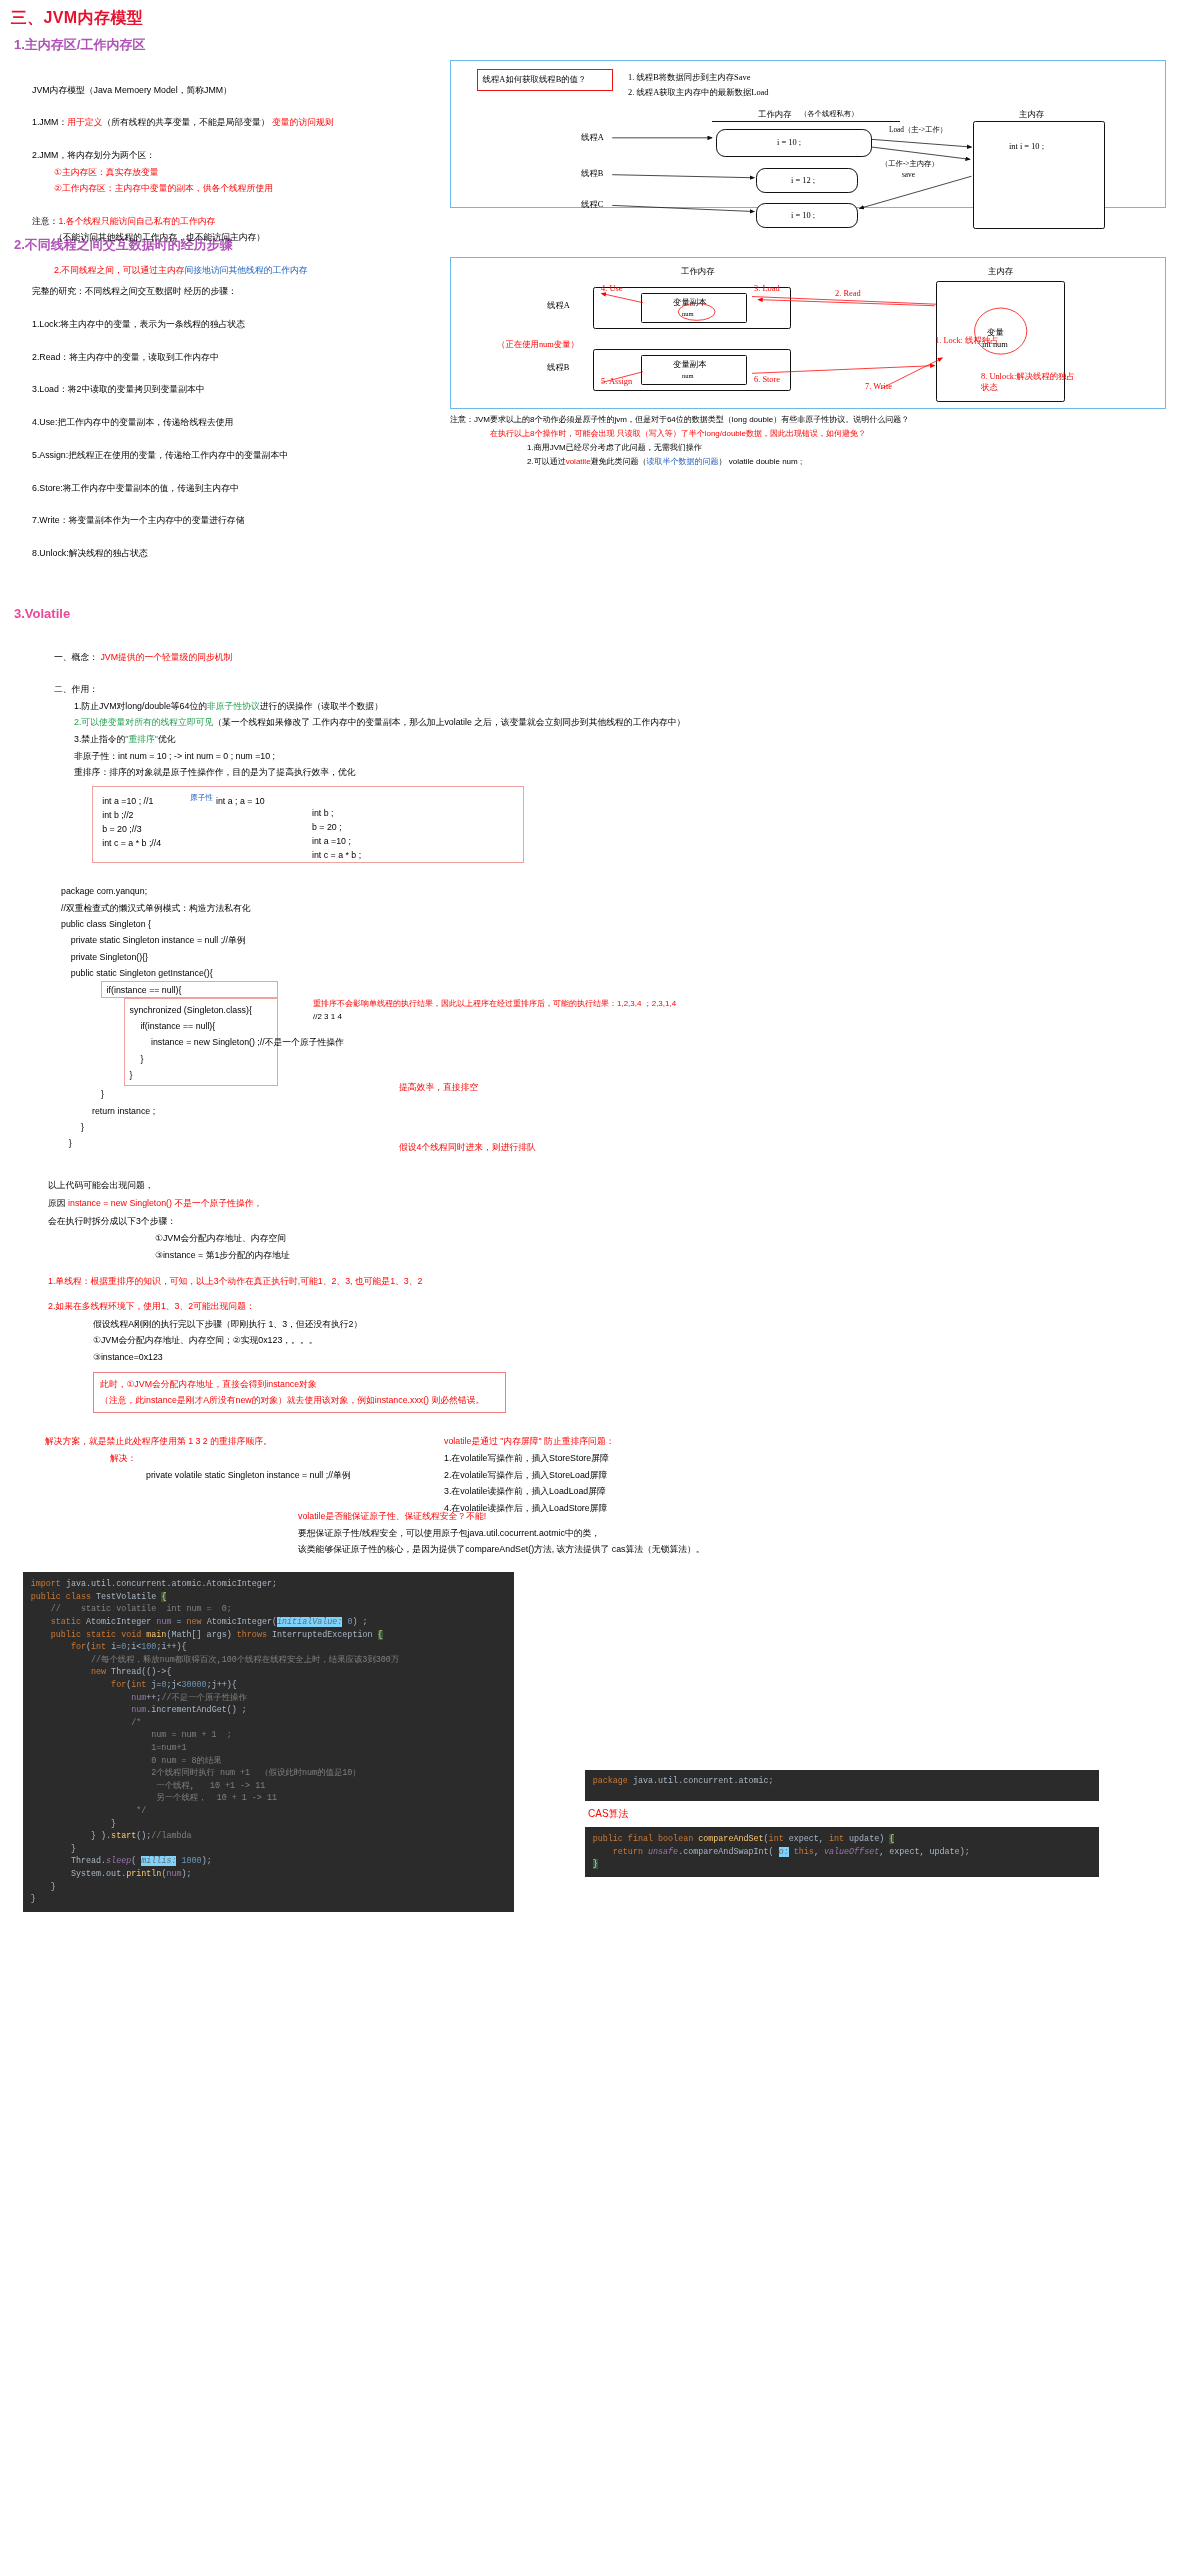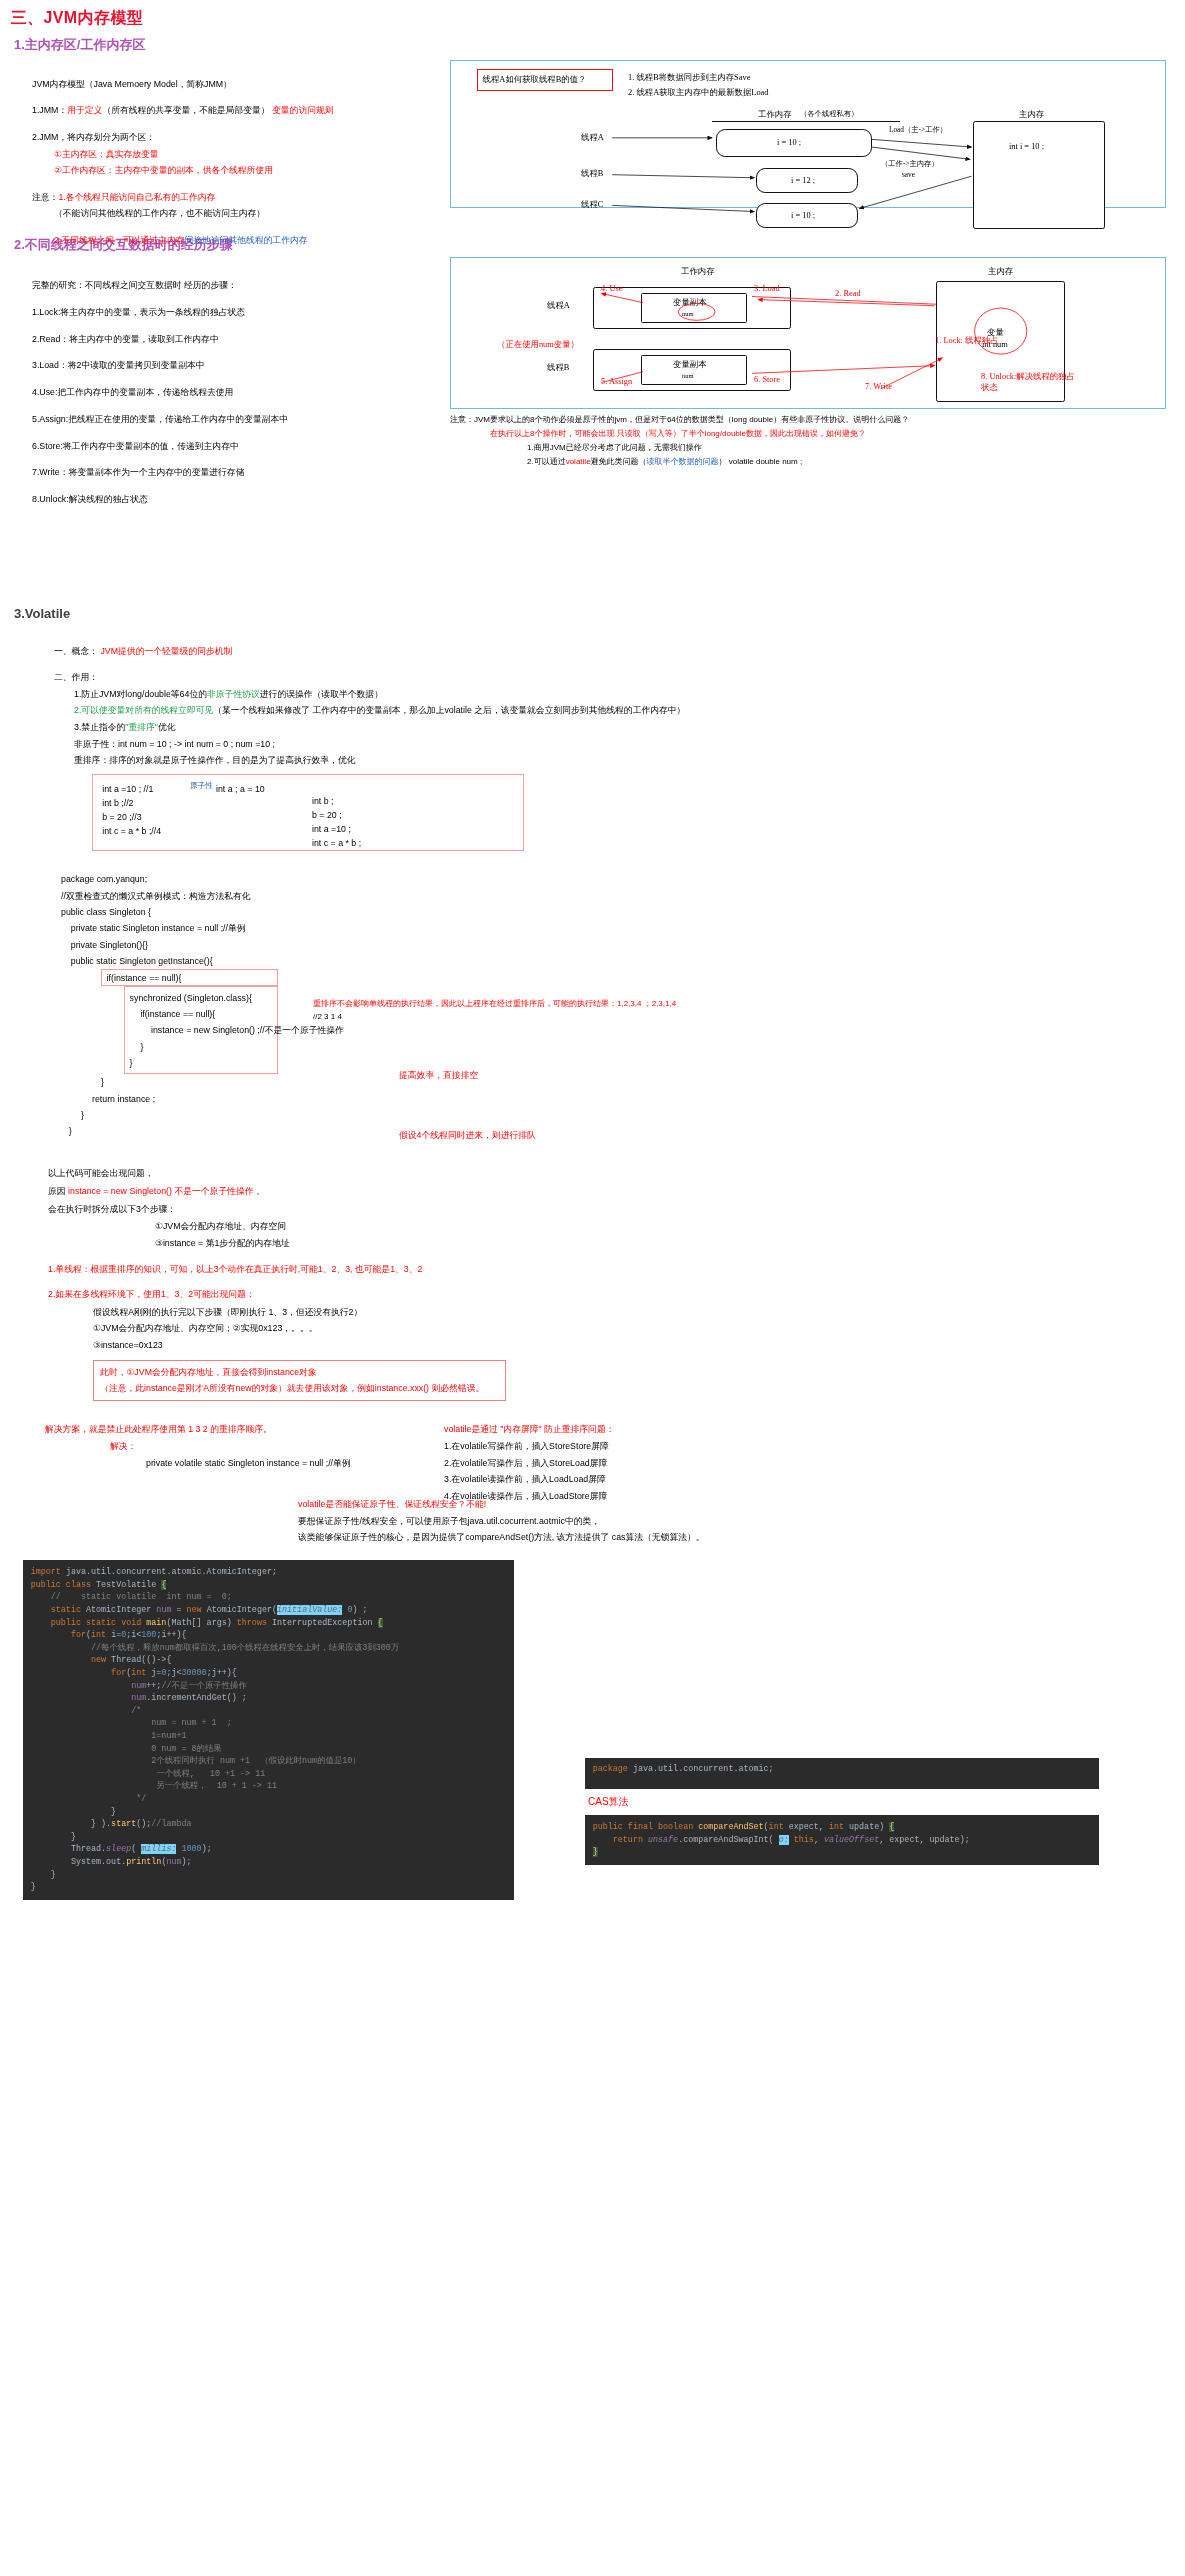--- a/index.html
+++ b/index.html
@@ -12,33 +12,33 @@
   .page{position:relative;width:1185px;min-height:2576px;background:#fff;overflow:hidden;}
 
   
   .h1{
     font-size:16px;font-weight:bold;color:#e8112d;letter-spacing:0.4px;
     margin:7.7px 0 0 10.7px;
   }
   .h2{
     font-size:13px;font-weight:bold;color:#b052b8;margin:7.7px 0 0 14px;
   }
-  .h2.v{color:#404040;}
+  .h2.v{color:#ec4899;}
 
   
   .txt{font-size:8.8px;line-height:1.45;color:#000;}
   .red{color:#ff0000;}
   .green{color:#1e9e4a;}
   .blue{color:#1e5fbf;}
 
   .indent1{margin-left:32px;}
   .indent2{margin-left:54px;}
   .indent3{margin-left:74px;}
 
-  .row{margin-top:14px;}
+  .row{margin-top:20px;}
   .rowtight{margin-top:3.8px;}
 
   
   .sec1{position:relative;}
   .sec1 .left{width:430px;}
   .diagram1{
     position:absolute;left:450px;top:6.1px;width:714px;height:146px;
     border:1px solid #6cb9e8;background:#fff;
   }
   .dgtxt{position:absolute;font-family:"Liberation Serif","DejaVu Serif",serif;font-size:8.4px;color:#000;white-space:nowrap;}

